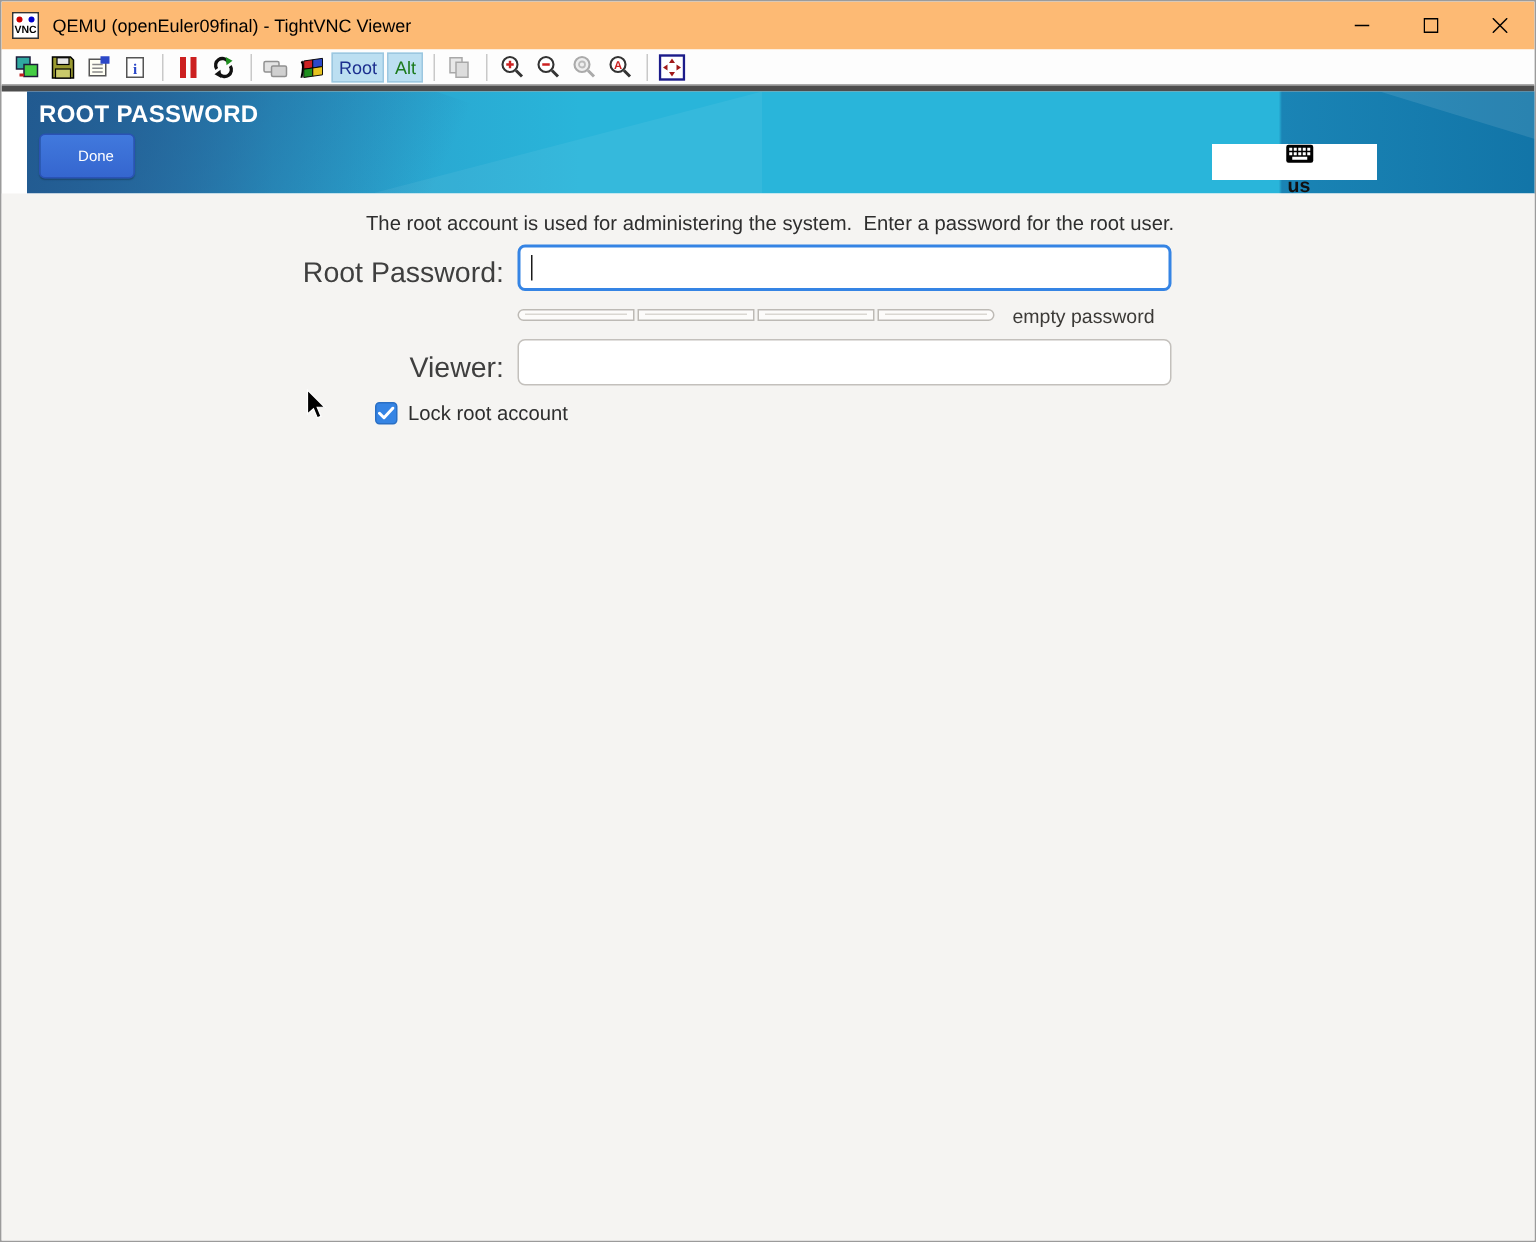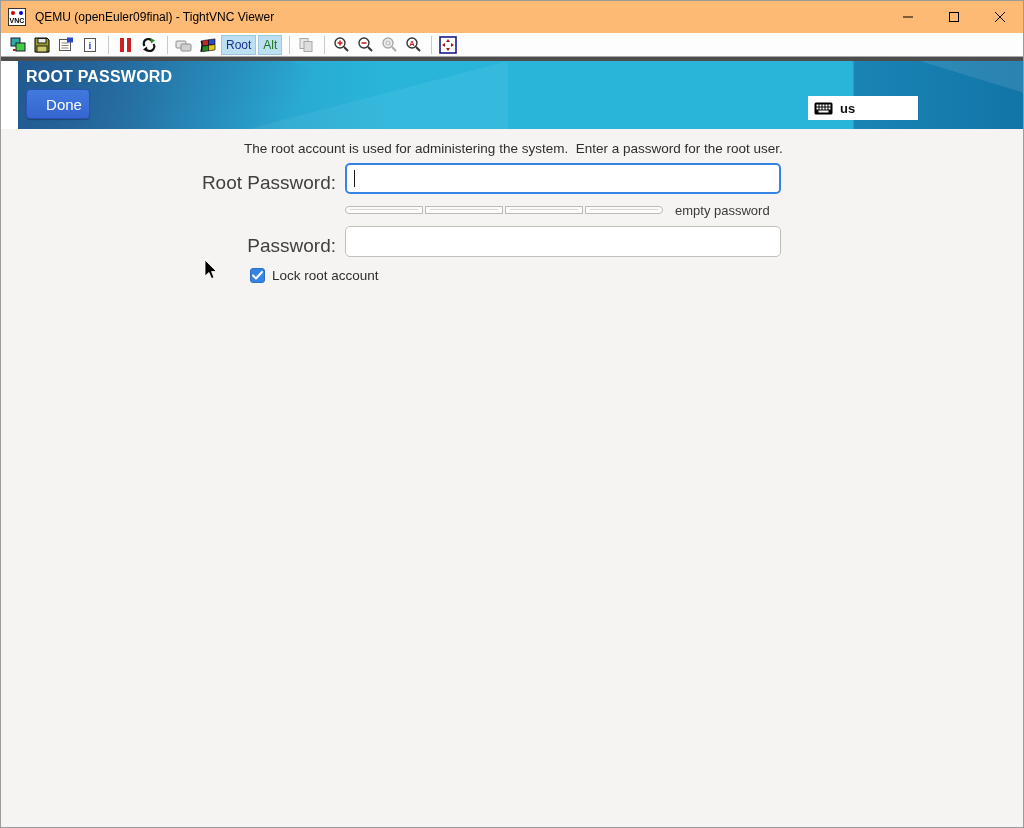--- a/index.html
+++ b/index.html
@@ -32,23 +32,23 @@
   #vnc-edge { position:absolute; left:0; top:56px; width:100%; height:4px; background:#4d4d4d; }
 
   
   #banner { position:absolute; left:17px; top:60px; width:1024px; height:68px;
     background:linear-gradient(to right,#2f6ba3 0%,#2a9cc9 16%,#29b5da 36%,#29b5da 81.5%,#1a84b5 81.7%,#1173a6 100%); overflow:hidden; }
   .banner-shape1 { position:absolute; left:0; top:0; width:470px; height:68px; background:linear-gradient(115deg,#215a90 0%,rgba(33,90,144,0) 60%);
     clip-path:polygon(0 0,58% 0,100% 100%,0 100%); }
   .banner-shape2 { position:absolute; left:230px; top:0; width:260px; height:68px; background:rgba(255,255,255,0.06); clip-path:polygon(100% 0,0 100%,100% 100%); }
   .banner-shape3 { position:absolute; left:836px; top:0; width:188px; height:68px; background:rgba(255,255,255,0.10); clip-path:polygon(35% 0,100% 0,100% 55%); }
   .banner-title { position:absolute; left:8px; top:7px; color:#ffffff; font-size:16px; font-weight:bold; letter-spacing:0.2px; }
-  .done-btn { position:absolute; left:8px; top:28px; width:64px; height:30px; background:linear-gradient(to bottom,#4179dd,#3566cf); border:1px solid #2a52b4; border-radius:4px; color:#fff; font-size:15px; display:flex; align-items:center; justify-content:center; box-shadow:0 1px 1px rgba(0,0,0,0.25);padding-left:12px; }
+  .done-btn { position:absolute; left:8px; top:28px; width:64px; height:30px; background:linear-gradient(to bottom,#4179dd,#3566cf); border:1px solid #2a52b4; border-radius:4px; color:#fff; font-size:10px; display:flex; align-items:center; justify-content:center; box-shadow:0 1px 1px rgba(0,0,0,0.25);padding-left:12px; }
   .banner-product { position:absolute; right:6px; top:8px; color:#ffffff; font-size:15px; }
-  .kb-indicator { position:absolute; left:790px; top:35px; width:110px; height:24px; background:#ffffff; display:flex; align-items:center; padding-left:6px; gap:7px; }
+  .kb-indicator { position:absolute; left:790px; top:35px; width:110px; height:24px; background:#ffffff; display:flex; align-items:center; padding-left:6px; gap:7px;flex-direction:column; }
   .kb-icon svg { display:block; }
   .kb-label { font-size:13px; font-weight:bold; color:#111; }
 
   
   #content { position:absolute; left:0; top:128px; width:1024px; height:700px; background:#f5f4f2; }
   .instruction { position:absolute; left:243px; top:12px; font-size:13.5px; color:#2e2e2e; white-space:pre-wrap; }
   .field-label { position:absolute; left:0; width:335px; text-align:right; font-size:19px; color:#3f3f3f; }
   .lbl-rootpw { top:43px; }
   .lbl-confirm { top:106px; }
   .text-input { position:absolute; left:344px; width:436px; height:31px; background:#ffffff; border-radius:5px; }
@@ -257,21 +257,21 @@
     </div>
 
     <div class="strength-bar">
       <span class="strength-seg"></span>
       <span class="strength-seg"></span>
       <span class="strength-seg"></span>
       <span class="strength-seg"></span>
     </div>
     <div class="strength-label">empty password</div>
 
-    <div class="field-label lbl-confirm">Password:</div>
+    <div class="field-label lbl-confirm">Viewer:</div>
     <div class="text-input input-normal">
       <span></span>
     </div>
 
     <div class="lock-row">
       <span class="checkbox">
         <svg width="11" height="9" viewBox="0 0 11 9">
             <polyline points="1,4.5 4,7.5 10,1" fill="none" stroke="#fff" stroke-width="2" stroke-linecap="round" stroke-linejoin="round"></polyline>
           </svg>
       </span>

